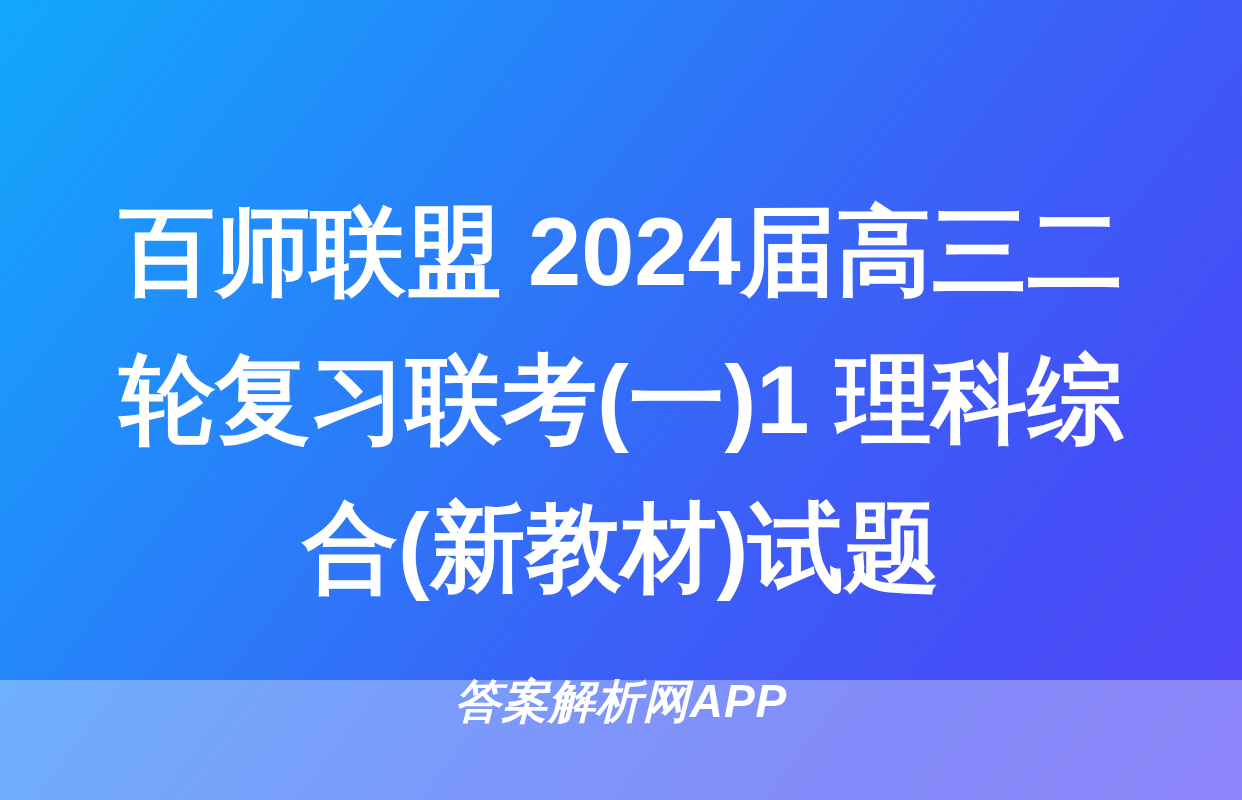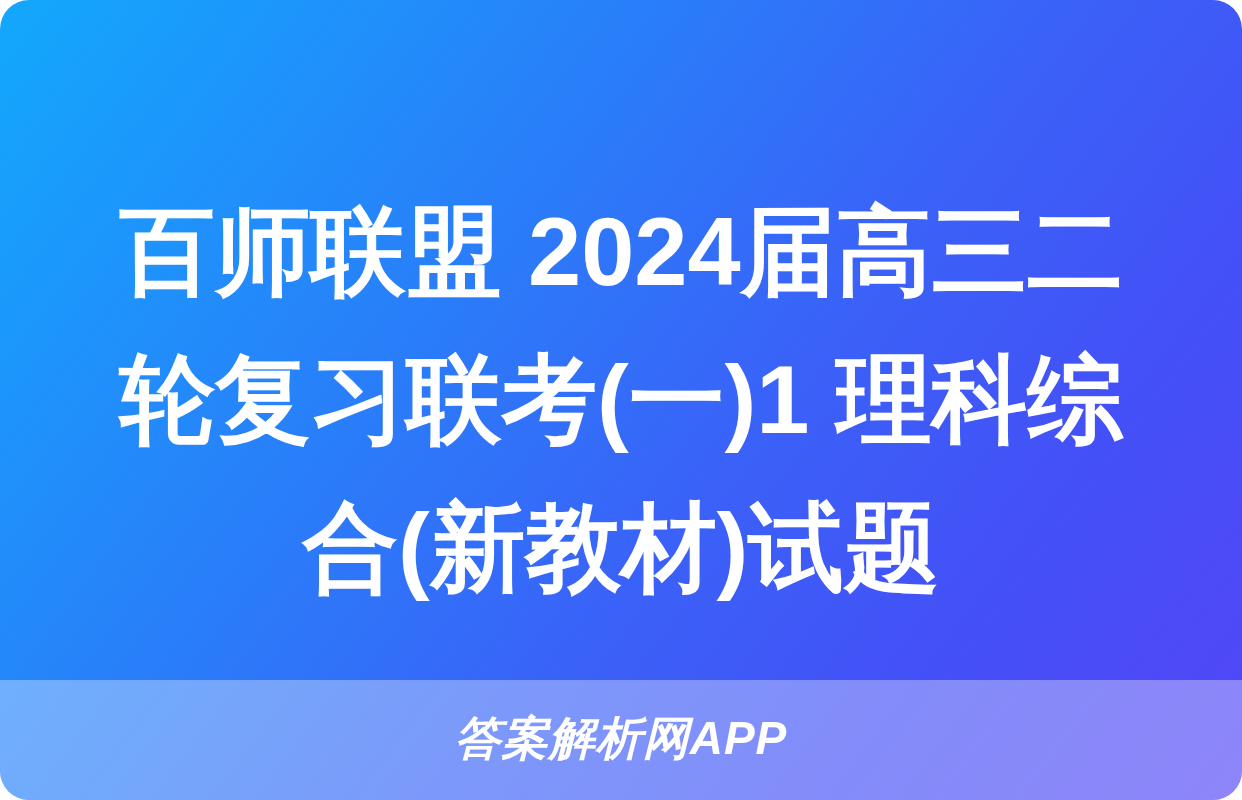--- a/index.html
+++ b/index.html
@@ -14,21 +14,20 @@
     height: 800px;
     overflow: hidden;
     background: linear-gradient(127deg,
         #12a8fc 0%,
         #1e93fb 18%,
         #2b7bf9 38%,
         #3a62f8 58%,
         #4450f7 78%,
         #5346f6 100%);
     font-family: "Liberation Sans", "DejaVu Sans", sans-serif;
-    border-radius: 29px;
     -webkit-font-smoothing: antialiased;
   }
 
   
   .title-block {
     position: absolute;
     left: 60px;
     right: 60px;
     top: 178px;
     text-align: center;
@@ -48,21 +47,21 @@
 
   
   .wm-band {
     position: absolute;
     left: 0;
     right: 0;
     top: 680px;
     bottom: 0;
     background: rgba(255, 255, 255, 0.34);
     display: flex;
-    align-items: center;
+    align-items: flex-start;
     justify-content: center;
   }
 
   .wm-text {
     color: #ffffff;
     font-weight: bold;
     font-style: italic;
     font-size: 46px;
     line-height: 1;
     letter-spacing: 1px;

